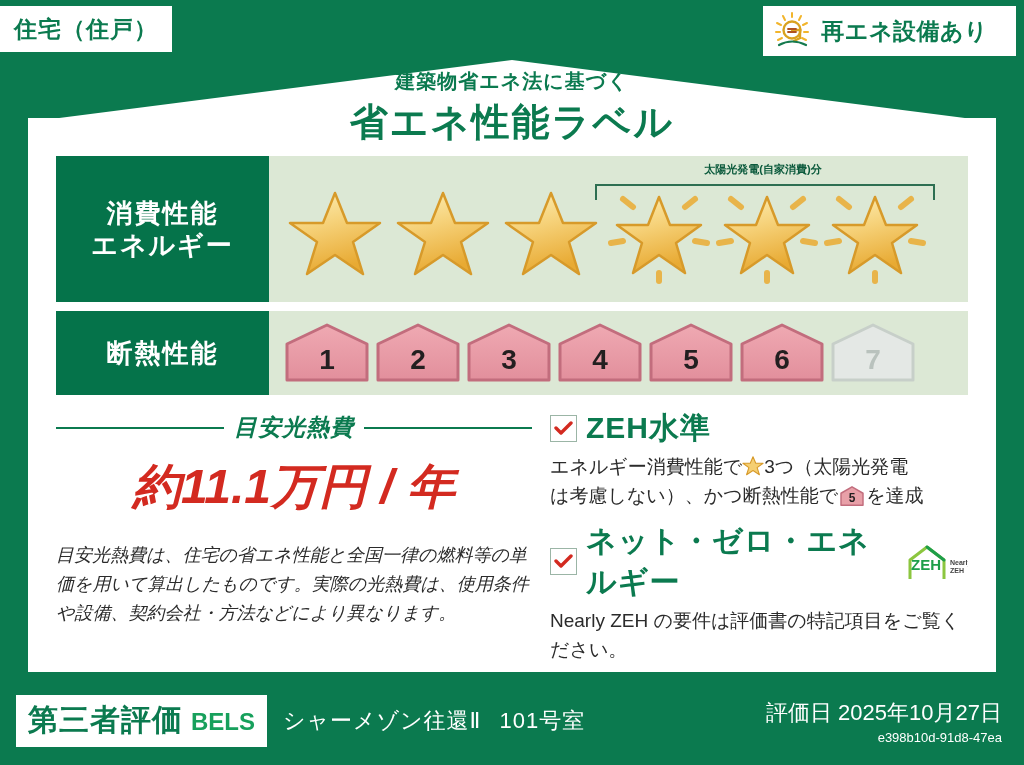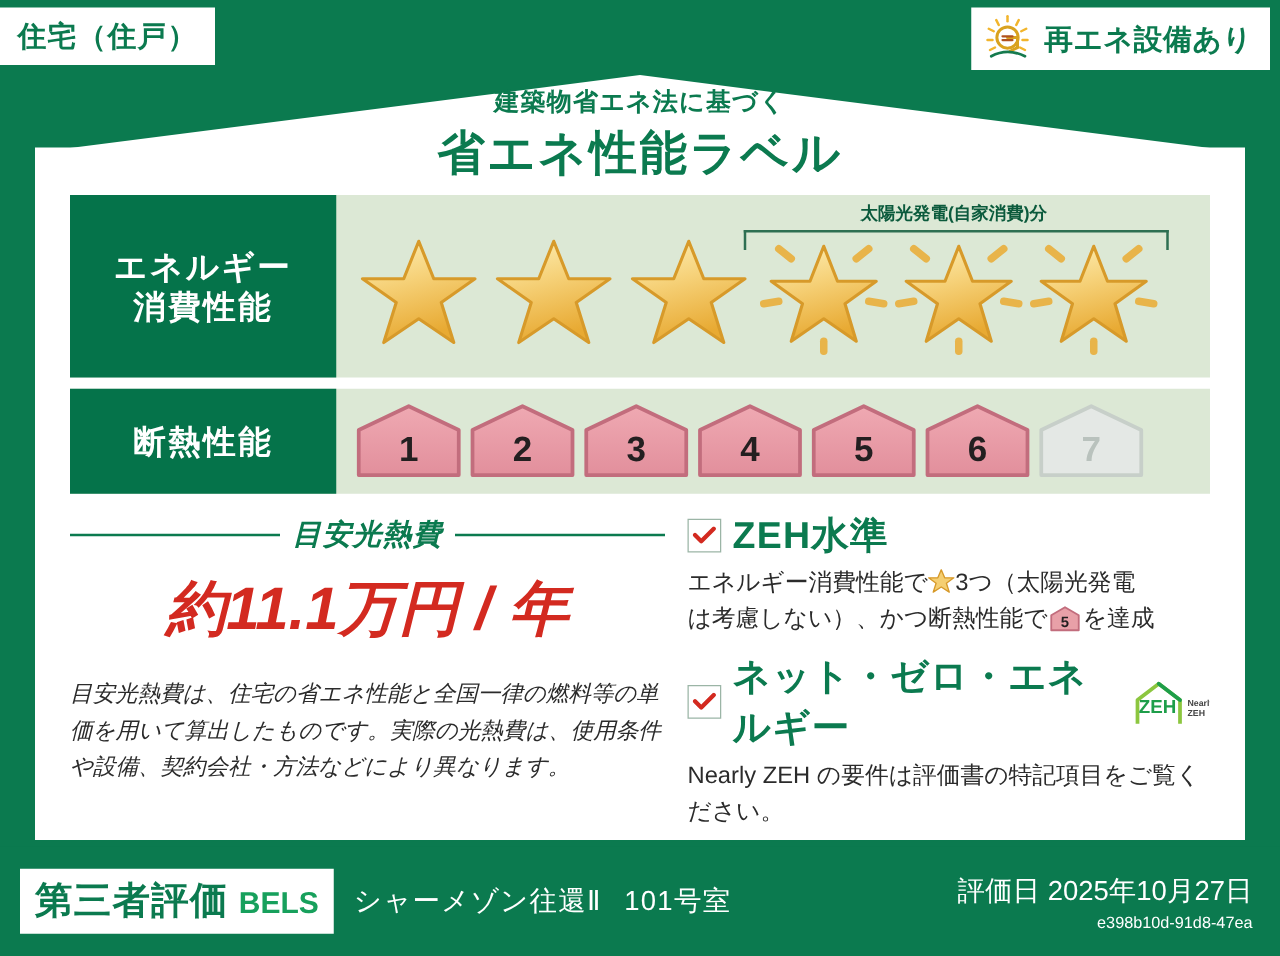--- a/index.html
+++ b/index.html
@@ -21,21 +21,21 @@
   }
   .type-badge span{
     color:#0b7a4f;font-weight:bold;font-size:23px;letter-spacing:1px;
   }
 
   
   .renew-badge{
     position:absolute;right:8px;top:6px;
     height:50px;background:#ffffff;
     display:flex;align-items:center;gap:8px;
-    padding:0 14px 0 10px;
+    padding:0 28px 0 10px;
     z-index:6;
   }
   .renew-badge .label{
     color:#0b7a4f;font-weight:bold;font-size:23px;letter-spacing:.5px;
   }
   .sun-icon{width:40px;height:40px;display:block;}
 
   
   .card{
     position:absolute;left:28px;top:60px;
@@ -88,21 +88,21 @@
   .stars{
     display:flex;align-items:center;gap:4px;
     padding-left:14px;margin-top:8px;
   }
   .star-cell{position:relative;width:104px;height:104px;}
   .star-cell svg{display:block;width:104px;height:104px;}
 
   .solar-note{
     position:absolute;left:326px;top:6px;width:336px;
     text-align:center;
-    color:#0b5a3c;font-size:14px;font-weight:bold;letter-spacing:0px;
+    color:#0b5a3c;font-size:11px;font-weight:bold;letter-spacing:0px;
   }
   .solar-bracket{
     position:absolute;left:326px;top:28px;width:336px;height:14px;
     border:2px solid #2e6f52;border-bottom:none;
   }
 
   
   .houses{
     display:flex;align-items:center;gap:3px;padding-left:14px;
   }
@@ -220,22 +220,22 @@
 
   <div class="title-wrap">
     <p class="title-sub">建築物省エネ法に基づく</p>
     <p class="title-main">省エネ性能ラベル</p>
   </div>
 
   <div class="perf">
 
     <div class="perf-row">
       <div class="perf-label">
+        <span>消費性能</span>
         <span>エネルギー</span>
-        <span>消費性能</span>
       </div>
       <div class="perf-value">
         <div class="solar-note">太陽光発電(自家消費)分</div>
         <div class="solar-bracket"></div>
         <div class="stars">
 
           <div class="star-cell">
             <svg viewBox="0 0 104 104">
               <defs>
                 <linearGradient id="sg" x1="0" y1="0" x2="0.3" y2="1">

